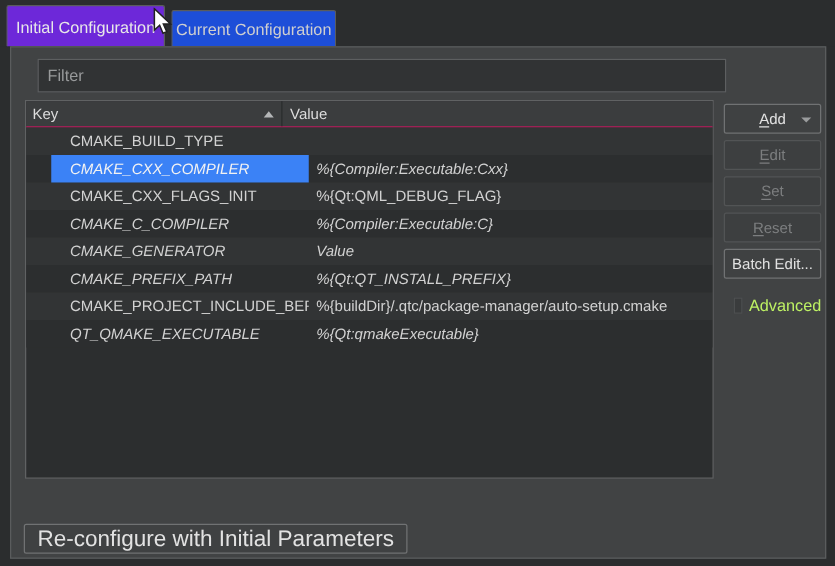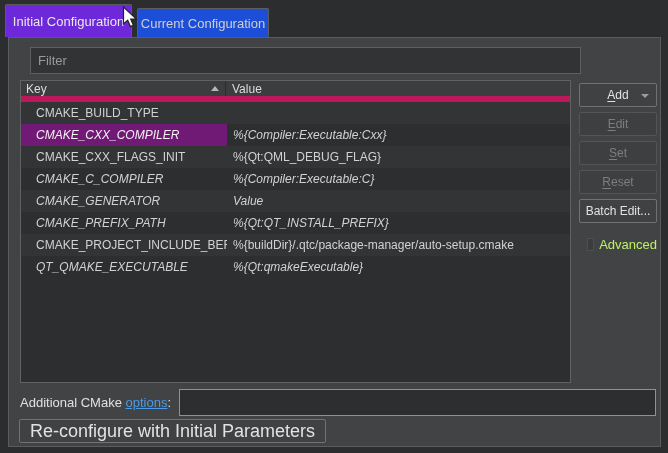--- a/index.html
+++ b/index.html
@@ -42,37 +42,37 @@
     font-family:"Liberation Sans", sans-serif; font-size:13px;
     padding:0 7px; outline:none;margin-left:10px;
   }
   .filter::placeholder { color:#989a9b; }
 
   
   .table {
     position:absolute; left:11px; top:42px; width:551px; height:303px;
     background:#2c2e2f; border:1px solid #606263;
   }
-  .thead { display:flex; height:21px; background:#3b3d3e; border-bottom:6px solid #be185d; }
+  .thead { display:flex; height:21px; background:#3b3d3e; border-bottom:1px solid #be185d; }
   .th { display:flex; align-items:center; color:#dcdcdc; font-size:12px; }
   .th.key { width:205px; padding:0 6px 0 5px; border-right:1px solid #2a2c2d; justify-content:space-between; }
   .th.value { flex:1; padding-left:6px; }
   .sort-arrow {
     width:0; height:0; display:inline-block;
     border-left:4px solid transparent; border-right:4px solid transparent;
     border-bottom:5px solid #b4b6b7;
   }
   .row { display:flex; height:22px; }
   .row:nth-child(odd)  { background:#2c2e2f; }
   .row:nth-child(even) { background:#323435; }
   .cell { display:flex; align-items:center; font-size:12px; color:#d2d2d2; overflow:hidden; white-space:nowrap; }
-  .cell.key { width:206px; padding-left:15px; }
+  .cell.key { width:206px; padding-left:15px;margin-left:20px; }
   .cell.value { flex:1; padding-left:6px; }
   .it { font-style:italic; }
-  .cell.selected { background:#701a75; color:#f2f2f2; }
+  .cell.selected { background:#3b82f6; color:#f2f2f2; }
 
   
   .btncol { position:absolute; left:570px; top:45px; width:78px; }
   .btn {
     width:78px; height:24px; margin-bottom:5px;
     display:flex; align-items:center; justify-content:center;
     background:#3f4142; border:1px solid #707273; border-radius:2px;
     color:#e2e2e2; font-size:12px; position:relative; cursor:default;
   }
   .btn.disabled { border-color:#525455; color:#7c7e7f; background:#3d3f40; }
@@ -186,26 +186,20 @@
       </div>
       <div class="btn">
         <span>Batch Edit...</span>
       </div>
       <div class="advanced">
         <span class="checkbox"></span>
         <span>Advanced</span>
       </div>
     </div>
 
-    <div class="options-row">
-      <span class="options-label">Additional CMake </span>
-        <span class="options-link">options</span>
-        <span class="options-label">:</span>
-      <input class="options-input" type="text" value="" style="">
-    </div>
 
     <button class="reconfigure">Re-configure with Initial Parameters</button>
   </div>
 
   <svg class="cursor" width="18" height="24" viewBox="0 0 18 24">
     <path d="M1.5 1 L1.5 18 L5.7 14.2 L8.4 20.6 L11.4 19.3 L8.7 13.1 L14.4 13.1 Z" fill="#ffffff" stroke="#222222" stroke-width="1.2"></path>
   </svg>
 
 </div>
 

